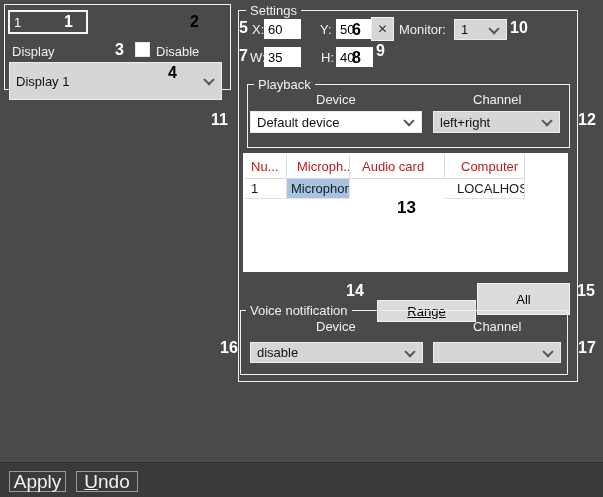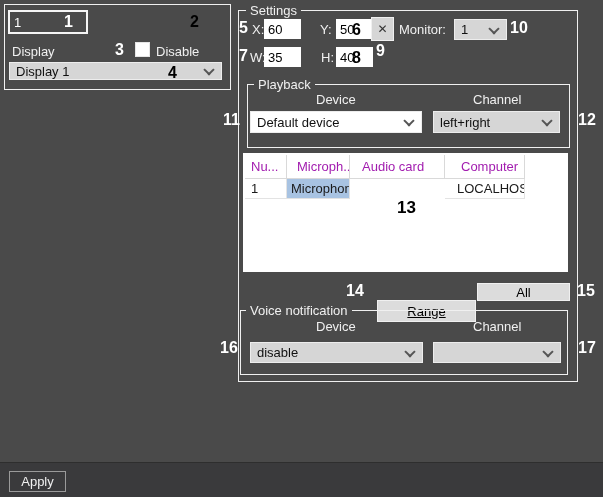--- a/index.html
+++ b/index.html
@@ -12,29 +12,29 @@
          font-size:13px;color:#000;padding:0 4px;box-sizing:border-box;}
   .darkfield{position:absolute;background:#4a4a4a;border:2px solid #f5f5f5;color:#fff;font-size:13px;
          display:flex;align-items:center;padding:0 4px;box-sizing:border-box;}
   .combo{position:absolute;background:#d6d6d6;border:1px solid #ededed;color:#111;font-size:13px;
          display:flex;align-items:center;padding:0 20px 0 6px;box-sizing:border-box;cursor:default;}
   .combo.white{background:#fff;}
   .chev{position:absolute;right:8px;top:50%;width:6px;height:6px;border-right:2px solid #555;
         border-bottom:2px solid #555;transform:translateY(-65%) rotate(45deg);}
   .btn-light{position:absolute;background:#dcdcdc;border:1px solid #f0f0f0;color:#000;font-size:13px;
         display:flex;align-items:center;justify-content:center;box-sizing:border-box;cursor:default;}
-  .btn-dark{position:absolute;background:transparent;border:1px solid #9a9a9a;color:#f0f0f0;font-size:13px;
+  .btn-dark{position:absolute;background:transparent;border:1px solid #9a9a9a;color:#f0f0f0;font-size:19px;
         display:flex;align-items:center;justify-content:center;box-sizing:border-box;cursor:default;}
   .checkbox{position:absolute;width:15px;height:15px;background:#fff;border:1px solid #e6e6e6;box-sizing:border-box;}
   .ann{position:absolute;font-weight:bold;font-size:16px;color:#fff;white-space:nowrap;}
   .ann.dark{color:#000;}
   #table-panel{position:absolute;left:243px;top:153px;width:325px;height:119px;background:#fff;}
   .th,.td{position:absolute;font-size:13px;color:#1a1a1a;box-sizing:border-box;display:flex;align-items:center;
         white-space:nowrap;overflow:hidden;background:#fff;}
-  .th{border-right:1px solid #d9d9d9;border-bottom:1px solid #d9d9d9;color:#a21caf;}
+  .th{border-right:1px solid #d9d9d9;border-bottom:1px solid #d9d9d9;color:#b91c1c;}
   .td{border-right:1px solid #e3e3e3;border-bottom:1px solid #e3e3e3;}
   .td.sel{background:#a8c3e2;}
   #footer{position:absolute;left:0;top:462px;width:603px;height:35px;background:#3a3a3c;border-top:1px solid #2e2e2e;}
   u{text-decoration:underline;}
 </style>
 </head>
 <body>
 
 <div id="app">
 
@@ -45,21 +45,21 @@
   </div>
   <span class="ann" style="left:64px;top:13px;">1</span>
 
   <span class="ann dark" style="left:190px;top:13px;">2</span>
 
   <span class="label" style="left:12px;top:44px;">Display</span>
   <span class="ann" style="left:115px;top:41px;">3</span>
   <span class="checkbox" style="left:135px;top:42px;"></span>
   <span class="label" style="left:156px;top:44px;">Disable</span>
 
-  <div class="combo" style="left:9px;top:62px;width:213px;height:18px;">
+  <div class="combo" style="left:9px;top:62px;width:213px;height:38px;">
     <span>Display 1</span>
     <span class="chev"></span>
   </div>
   <span class="ann dark" style="left:168px;top:64px;">4</span>
 
   <div class="group" style="left:238px;top:10px;width:338px;height:370px;"></div>
   <span class="legend" style="left:246px;top:3px;">Settings</span>
 
   <span class="ann" style="left:239px;top:19px;">5</span>
   <span class="label" style="left:252px;top:22px;">X:</span>
@@ -88,21 +88,21 @@
     <span class="chev"></span>
   </div>
   <span class="ann" style="left:510px;top:19px;">10</span>
 
   <div class="group" style="left:247px;top:84px;width:321px;height:62px;"></div>
   <span class="legend" style="left:254px;top:77px;">Playback</span>
 
   <span class="label" style="left:316px;top:92px;">Device</span>
   <span class="label" style="left:473px;top:92px;">Channel</span>
 
-  <span class="ann" style="left:223px;top:111px;text-align:center;">11</span>
+  <span class="ann" style="left:211px;top:111px;text-align:center;">11</span>
   <div class="combo white" style="left:250px;top:111px;width:172px;height:22px;">
     <span>Default device</span>
     <span class="chev"></span>
   </div>
   <div class="combo" style="left:433px;top:111px;width:127px;height:22px;">
     <span>left+right</span>
     <span class="chev"></span>
   </div>
   <span class="ann" style="left:578px;top:111px;">12</span>
 
@@ -116,21 +116,21 @@
     <div class="td sel" style="left:44px;top:26px;width:63px;height:20px;padding-left:4px;">Microphon..</div>
     <div class="td" style="left:202px;top:26px;width:80px;height:20px;padding-left:12px;">LOCALHOST</div>
 
     <span class="ann dark" style="left:154px;top:45px;font-size:17px;">13</span>
   </div>
 
   <span class="ann" style="left:346px;top:282px;">14</span>
   <div class="btn-light" style="left:377px;top:300px;width:99px;height:22px;text-decoration:underline;">
     <span>Range</span>
   </div>
-  <div class="btn-light" style="left:477px;top:283px;width:93px;height:18px;">
+  <div class="btn-light" style="left:477px;top:283px;width:93px;height:32px;">
     <span>All</span>
   </div>
   <span class="ann" style="left:577px;top:282px;">15</span>
 
   <div class="group" style="left:240px;top:310px;width:326px;height:63px;"></div>
   <span class="legend" style="left:246px;top:303px;">Voice notification</span>
 
   <span class="label" style="left:316px;top:319px;">Device</span>
   <span class="label" style="left:473px;top:319px;">Channel</span>
 
@@ -142,15 +142,18 @@
   <div class="combo" style="left:433px;top:342px;width:128px;height:21px;">
     <span></span>
     <span class="chev"></span>
   </div>
   <span class="ann" style="left:578px;top:339px;">17</span>
 
   <div id="footer">
     <div class="btn-dark" style="left:9px;top:8px;width:57px;height:21px;">
       <span>Apply</span>
     </div>
+    <div class="btn-dark" style="left:76px;top:8px;width:62px;height:21px;">
+      <span><u>U</u>ndo</span>
+    </div>
   </div>
 
 </div>
 
 </body></html>

